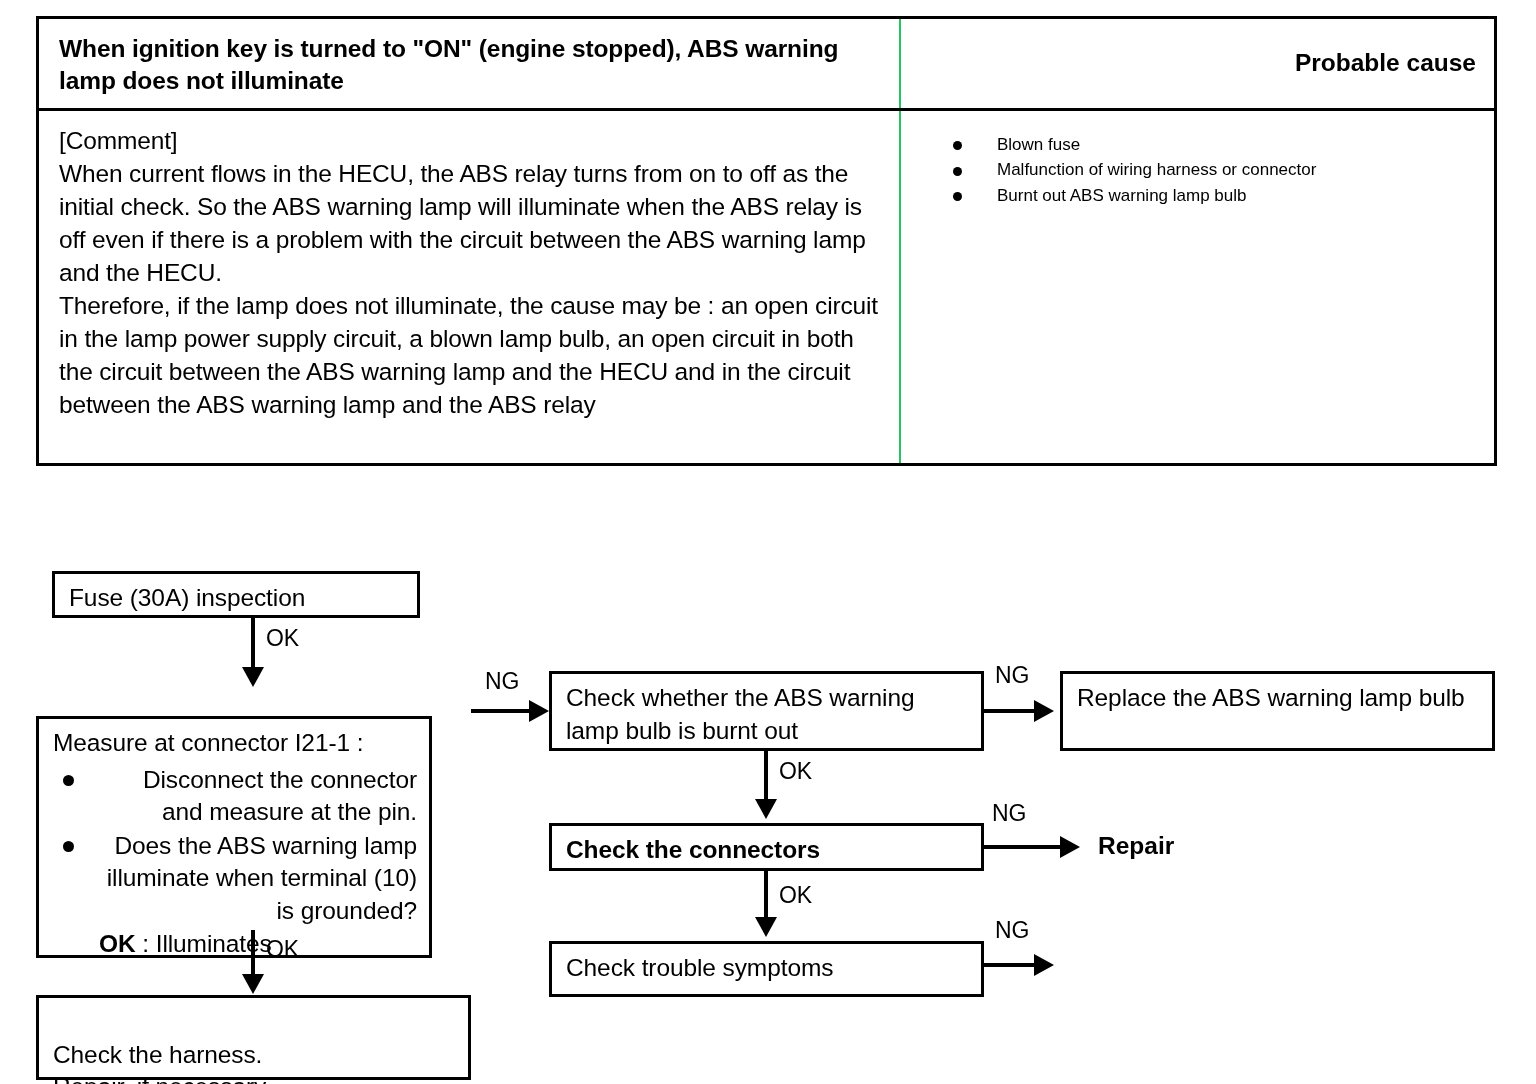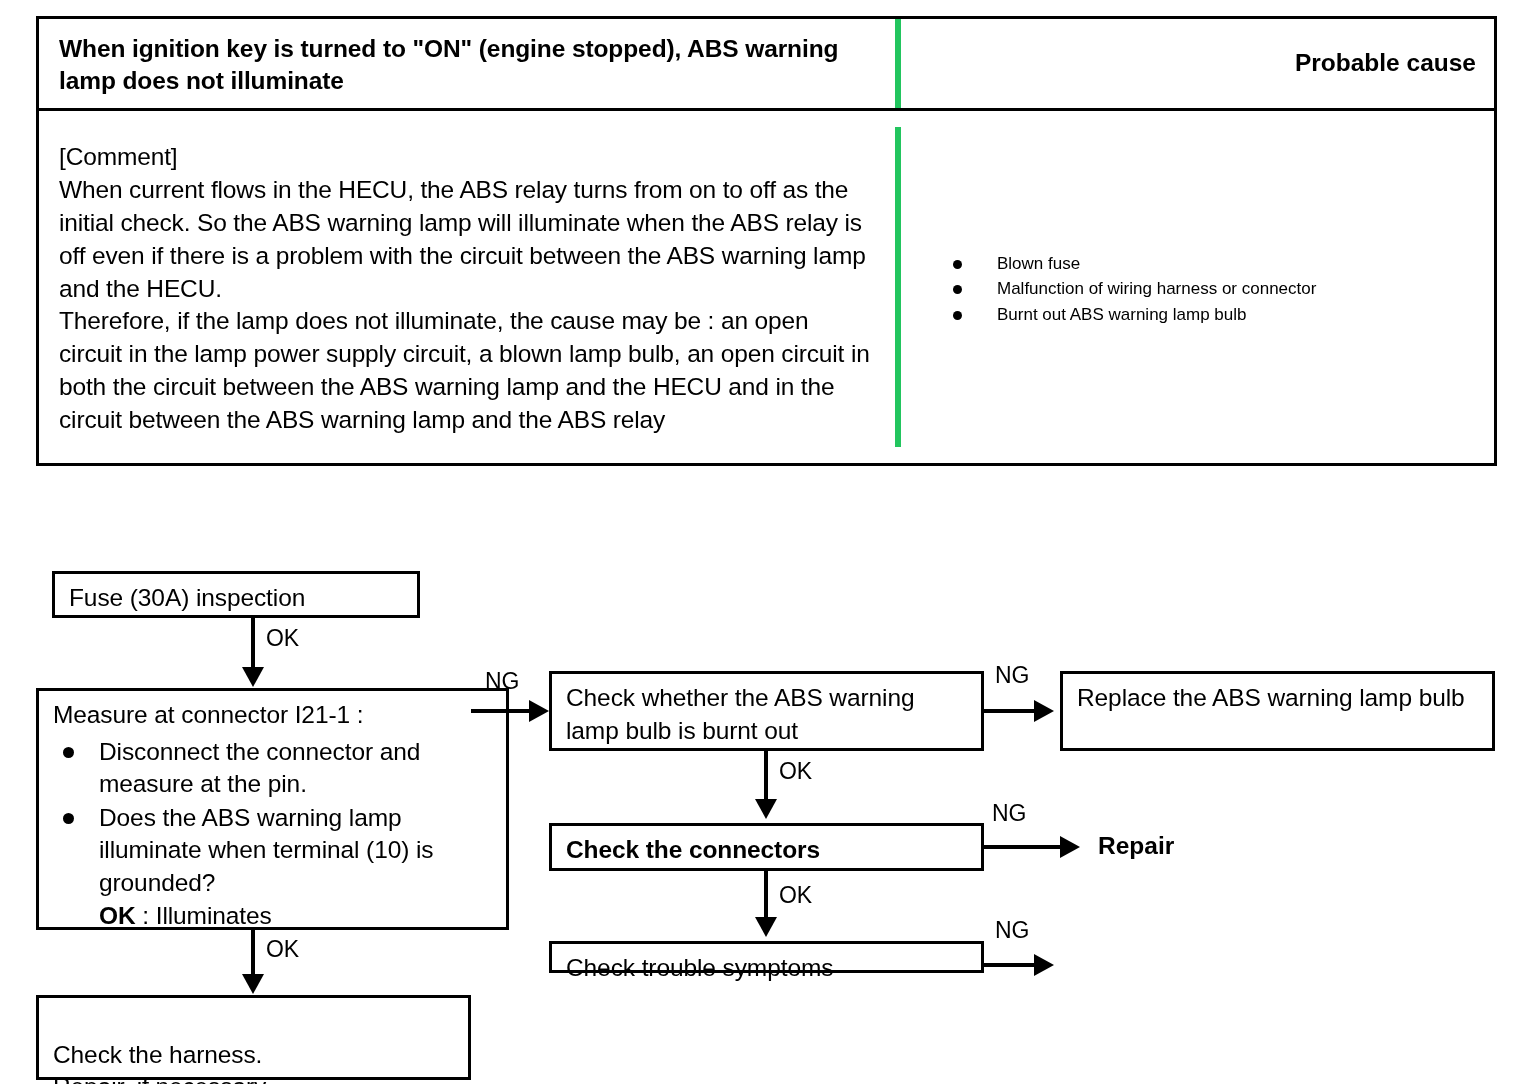--- a/index.html
+++ b/index.html
@@ -29,26 +29,25 @@
     flex-direction: column;
   }
   .table-header-row {
     display: flex;
     flex: 0 0 89px;
     border-bottom: 3px solid #000;
   }
   .table-body-row {
     display: flex;
     flex: 1 1 auto;
-    align-items: center;
   }
   .cell-left {
     flex: 0 0 862px;
     box-sizing: border-box;
-    border-right: 6px solid #22c55e;
+    border-right: 2px solid #22c55e;
     padding: 14px 18px 10px 20px;
   }
   .cell-right {
     flex: 1 1 auto;
     box-sizing: border-box;
     padding: 14px 18px 10px 20px;
   }
   .hdr-left-text {
     font-size: 24.5px;
     font-weight: bold;
@@ -149,20 +148,21 @@
 
   .inbox-list {
     list-style: none;
     margin: 4px 0 0 0;
     padding: 0;
   }
   .inbox-list li {
     position: relative;
     padding-left: 46px;
     margin-bottom: 1px;
+    text-align: right;
   }
   .inbox-list li .bullet {
     position: absolute;
     left: 10px;
     top: 0.46em;
     width: 11px;
     height: 11px;
     background: #000;
     border-radius: 50%;
   }
@@ -200,21 +200,21 @@
 <div class="flow">
 
   <div class="fbox" style="left:52px; top:571px; width:368px; height:47px;">
     <span>Fuse (30A) inspection</span>
   </div>
 
   <div class="vline" style="left:251px; top:618px; height:54px;"></div>
   <div class="arrow-down" style="left:242px; top:667px;"></div>
   <div class="edge-label" style="left:266px; top:625px;">OK</div>
 
-  <div class="fbox" style="left:36px; top:688px; width:473px; height:242px;">
+  <div class="fbox" style="left:36px; top:716px; width:396px; height:242px;">
     <div>Measure at connector I21-1 :</div>
     <ul class="inbox-list">
       <li><span class="bullet"></span><span>Disconnect the connector and measure at the pin.</span></li>
       <li><span class="bullet"></span><span>Does the ABS warning lamp illuminate when terminal (10) is grounded?</span></li>
     </ul>
     <div class="ok-line"><b>OK</b> <span>: Illuminates</span></div>
   </div>
 
   <div class="hline" style="left:471px; top:709px; width:62px;"></div>
   <div class="arrow-right" style="left:529px; top:700px;"></div>
@@ -251,21 +251,21 @@
 
   <div class="hline" style="left:984px; top:845px; width:80px;"></div>
   <div class="arrow-right" style="left:1060px; top:836px;"></div>
   <div class="edge-label" style="left:992px; top:800px;">NG</div>
   <div class="plain-label" style="left:1098px; top:832px;">Repair</div>
 
   <div class="vline" style="left:764px; top:871px; height:50px;"></div>
   <div class="arrow-down" style="left:755px; top:917px;"></div>
   <div class="edge-label" style="left:779px; top:882px;">OK</div>
 
-  <div class="fbox" style="left:549px; top:941px; width:435px; height:32px;">
+  <div class="fbox" style="left:549px; top:941px; width:435px; height:56px;">
     <span>Check trouble symptoms</span>
   </div>
 
   <div class="hline" style="left:984px; top:963px; width:53px;"></div>
   <div class="arrow-right" style="left:1034px; top:954px;"></div>
   <div class="edge-label" style="left:995px; top:917px;">NG</div>
 
 
 </div>
 

